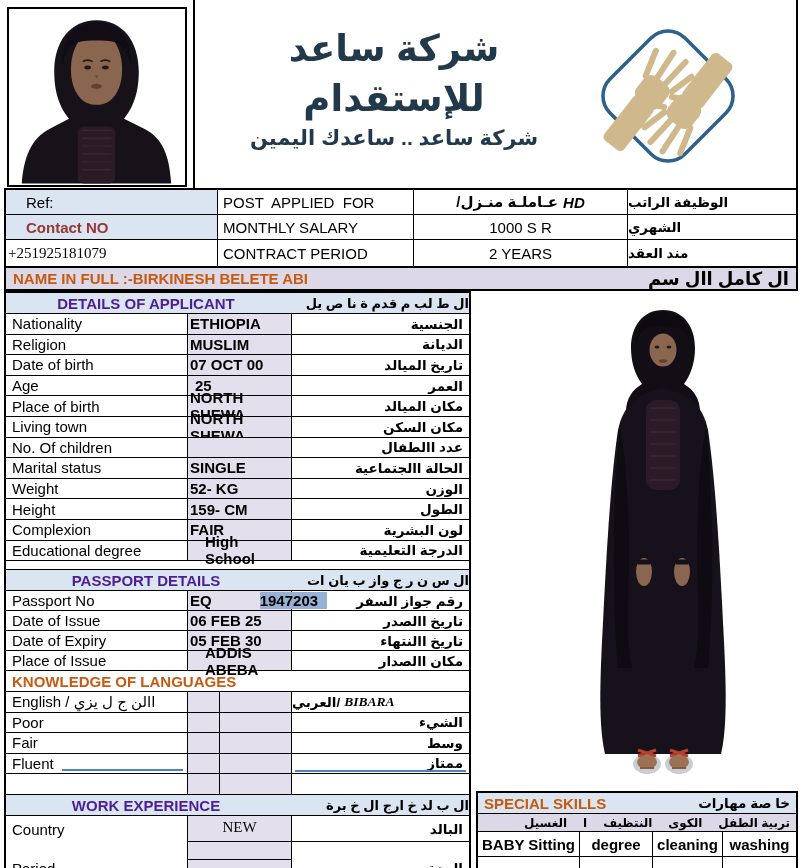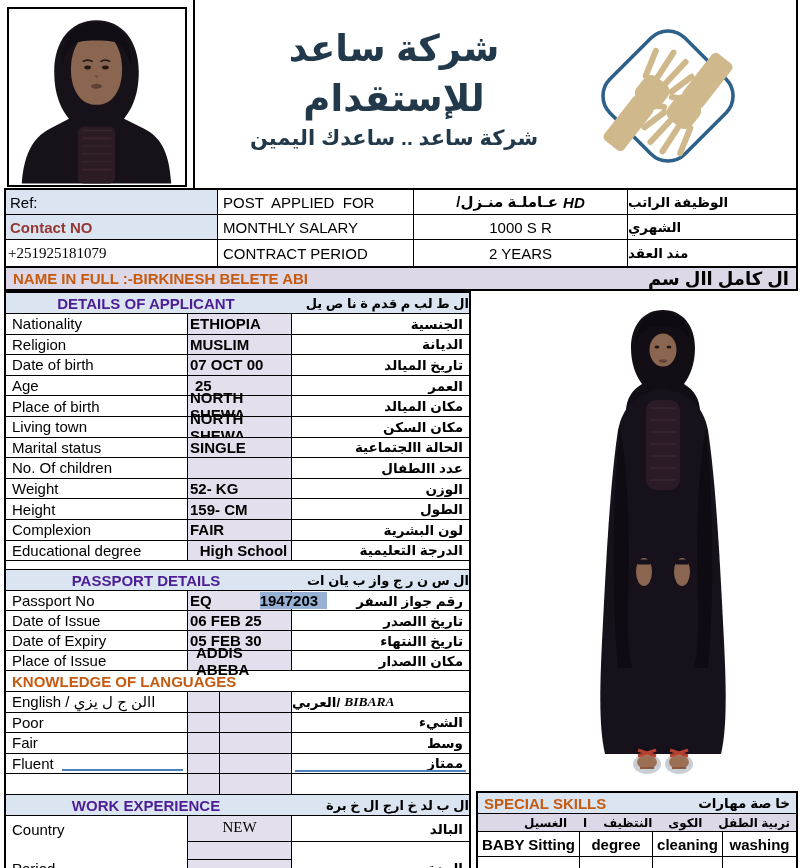--- a/index.html
+++ b/index.html
@@ -19,21 +19,21 @@
     color:#21394a; direction:rtl; }
   .brand-title { font-size:37px; font-weight:bold; line-height:1.35; }
   .brand-sub { font-size:21px; font-weight:bold; margin-top:2px; }
   .logo { position:absolute; left:584px; top:8px; }
   
   .htable { position:absolute; left:4px; top:188px; width:794px;
     border:2px solid #000; font-size:15px; }
   .hrow { display:flex; height:25px; border-bottom:1px solid #000; }
   .hrow:last-child { height:26px; border-bottom:none; }
   .hc { display:flex; align-items:center; border-right:1px solid #000; height:100%; }
-  .hc1 { width:212px; padding-left:4px; }
+  .hc1 { width:212px; padding-left:20px; }
   .hc2 { width:196px; padding-left:5px; white-space:pre; }
   .hc3 { width:214px; justify-content:center; }
   .hc4 { flex:1; border-right:none; justify-content:flex-end; direction:rtl;
     padding-right:8px; font-weight:bold; font-size:13.5px; }
   .bg-blue { background:#dbe5f1; }
   .contact { color:#953735; font-weight:bold; }
   .phone { font-family:"Liberation Serif","DejaVu Serif",serif; padding-left:2px; }
   .post-val { font-weight:bold; display:flex; gap:5px; align-items:center; }
   .post-val .hd { font-style:italic; }
   
@@ -48,21 +48,21 @@
   .sec-head { height:21px; background:#dbe5f1; display:flex; align-items:center;
     border-bottom:1px solid #000; }
   .sec-head .en { width:280px; text-align:center; color:#4c1d95; font-weight:bold; }
   .sec-head .ar { flex:1; text-align:right; direction:rtl; font-weight:bold;
     font-size:13px; padding-left:6px; }
   .arow { display:flex; height:20.6px; border-bottom:1px solid #000; }
   .arow .lbl { width:181px; padding-left:6px; display:flex; align-items:center; }
   .arow .val { width:105px; background:#e4dfec; font-weight:bold;
     border-left:1px solid #000; border-right:1px solid #000;
     display:flex; align-items:center; padding-left:2px; }
-  .arow .val.center { justify-content:center; padding-left:8px; }
+  .arow .val.center { justify-content:center; padding-left:17px; }
   .arow .arab { flex:1; direction:rtl; display:flex; align-items:center;
     padding-right:6px; font-weight:bold; font-size:13.5px; position:relative; }
   .spacer { height:9px; border-bottom:1px solid #000; }
   .lang-head { height:21px; display:flex; align-items:center; padding-left:6px;
     color:#c55a11; font-weight:bold; border-bottom:1px solid #000; }
   .lrow { display:flex; height:20.5px; border-bottom:1px solid #000; }
   .lrow .lbl { width:181px; padding-left:6px; display:flex; align-items:center; }
   .lrow .n1 { width:33px; background:#e4dfec; border-left:1px solid #000; border-right:1px solid #000; }
   .lrow .n2 { width:72px; background:#e4dfec; border-right:1px solid #000; }
   .lrow .arab { flex:1; direction:rtl; display:flex; align-items:center;
@@ -230,28 +230,28 @@
       <div class="lbl">Place of birth</div>
       <div class="val">NORTH SHEWA</div>
       <div class="arab">مكان الميالد</div>
     </div>
     <div class="arow">
       <div class="lbl">Living town</div>
       <div class="val">NORTH SHEWA</div>
       <div class="arab">مكان السكن</div>
     </div>
     <div class="arow">
+      <div class="lbl">No. Of children</div>
+      <div class="val"></div>
+      <div class="arab">عدد االطفال</div>
+    </div>
+    <div class="arow">
       <div class="lbl">Marital status</div>
       <div class="val">SINGLE</div>
       <div class="arab">الحالة االجتماعية</div>
-    </div>
-    <div class="arow">
-      <div class="lbl">No. Of children</div>
-      <div class="val"></div>
-      <div class="arab">عدد االطفال</div>
     </div>
     <div class="arow">
       <div class="lbl">Weight</div>
       <div class="val">52- KG</div>
       <div class="arab">الوزن</div>
     </div>
     <div class="arow">
       <div class="lbl">Height</div>
       <div class="val">159- CM</div>
       <div class="arab">الطول</div>

